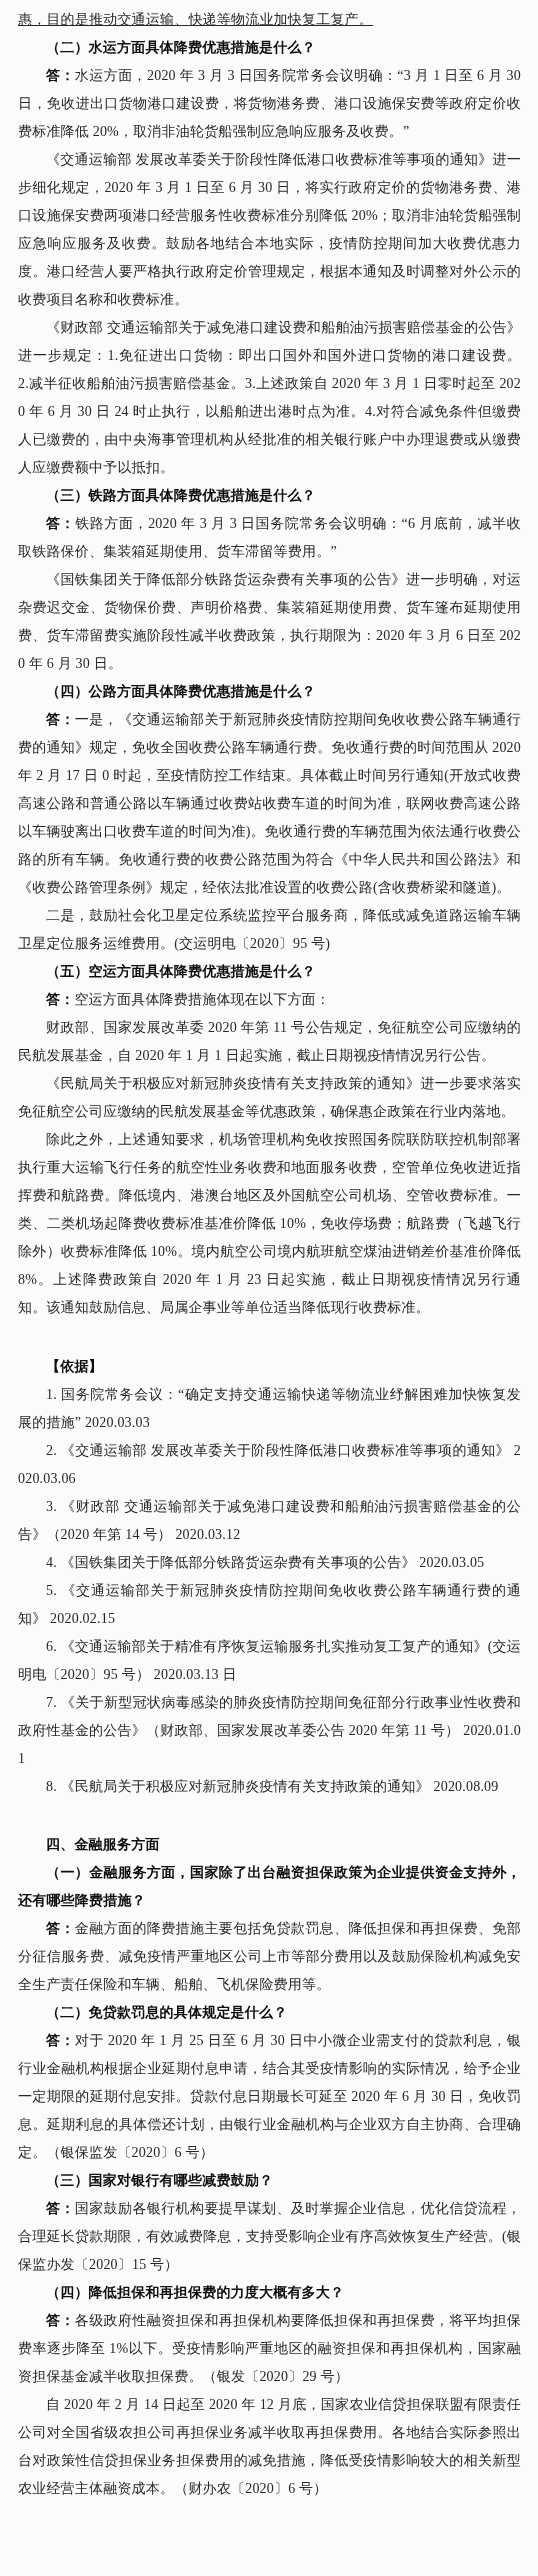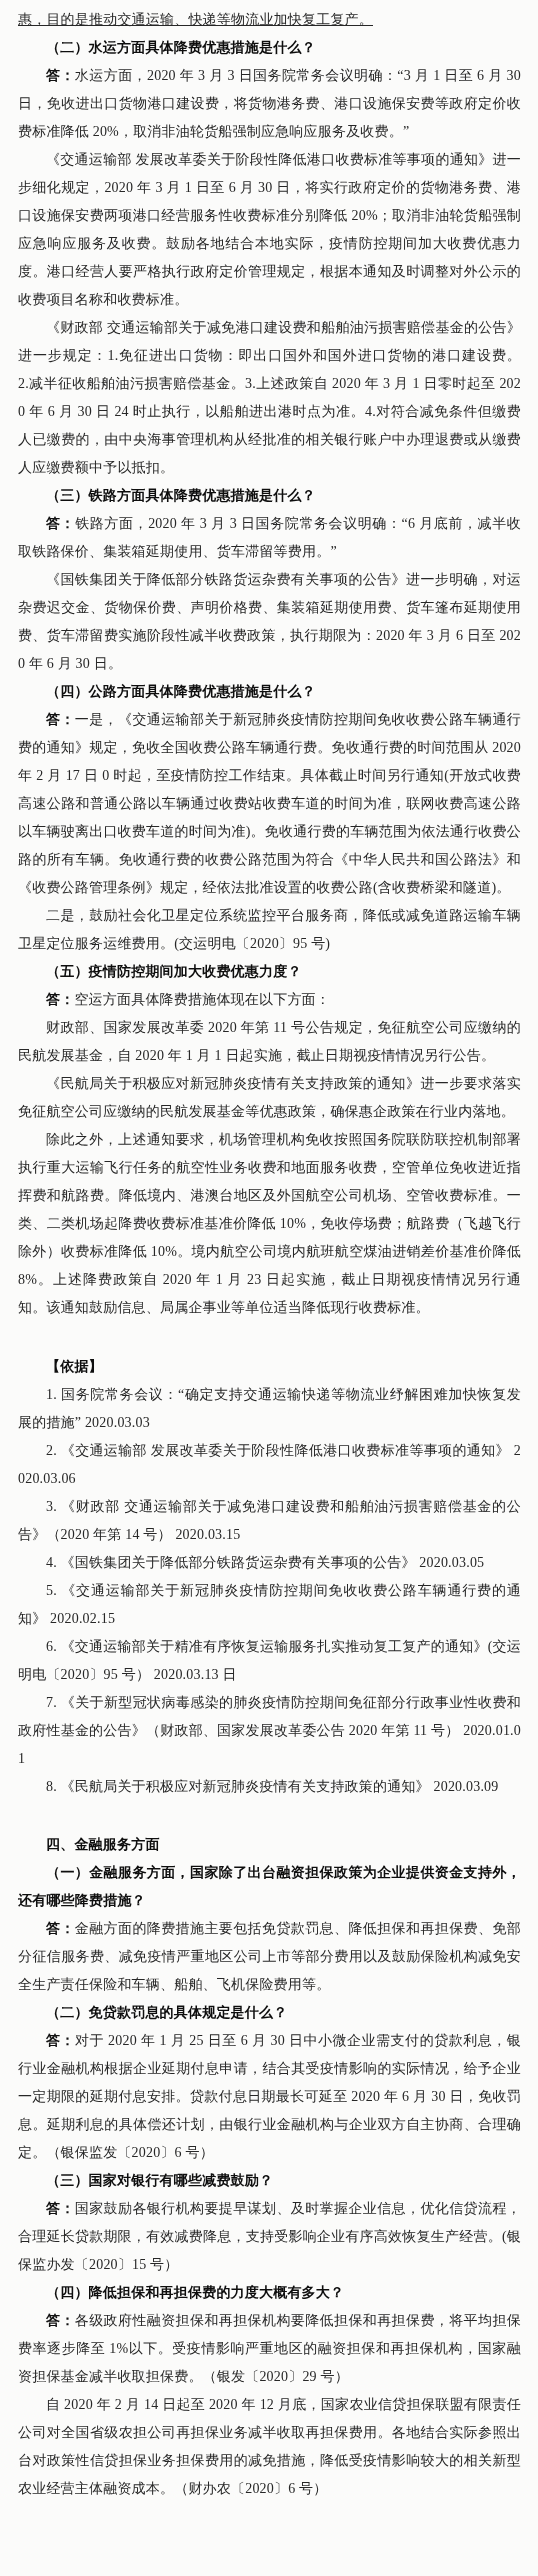--- a/index.html
+++ b/index.html
@@ -49,49 +49,49 @@
   <p><span class="ans">答：</span><span>铁路方面，2020 年 3 月 3 日国务院常务会议明确：“6 月底前，减半收取铁路保价、集装箱延期使用、货车滞留等费用。”</span></p>
 
   <p><span>《国铁集团关于降低部分铁路货运杂费有关事项的公告》进一步明确，对运杂费迟交金、货物保价费、声明价格费、集装箱延期使用费、货车篷布延期使用费、货车滞留费实施阶段性减半收费政策，执行期限为：2020 年 3 月 6 日至 2020 年 6 月 30 日。</span></p>
 
   <p class="heading"><span>（四）公路方面具体降费优惠措施是什么？</span></p>
 
   <p><span class="ans">答：</span><span>一是，《交通运输部关于新冠肺炎疫情防控期间免收收费公路车辆通行费的通知》规定，免收全国收费公路车辆通行费。免收通行费的时间范围从 2020 年 2 月 17 日 0 时起，至疫情防控工作结束。具体截止时间另行通知(开放式收费高速公路和普通公路以车辆通过收费站收费车道的时间为准，联网收费高速公路以车辆驶离出口收费车道的时间为准)。免收通行费的车辆范围为依法通行收费公路的所有车辆。免收通行费的收费公路范围为符合《中华人民共和国公路法》和《收费公路管理条例》规定，经依法批准设置的收费公路(含收费桥梁和隧道)。</span></p>
 
   <p><span>二是，鼓励社会化卫星定位系统监控平台服务商，降低或减免道路运输车辆卫星定位服务运维费用。(交运明电〔2020〕95 号)</span></p>
 
-  <p class="heading"><span>（五）疫情防控期间加大收费优惠力度？</span></p>
+  <p class="heading"><span>（五）空运方面具体降费优惠措施是什么？</span></p>
 
   <p><span class="ans">答：</span><span>空运方面具体降费措施体现在以下方面：</span></p>
 
   <p><span>财政部、国家发展改革委 2020 年第 11 号公告规定，免征航空公司应缴纳的民航发展基金，自 2020 年 1 月 1 日起实施，截止日期视疫情情况另行公告。</span></p>
 
   <p><span>《民航局关于积极应对新冠肺炎疫情有关支持政策的通知》进一步要求落实免征航空公司应缴纳的民航发展基金等优惠政策，确保惠企政策在行业内落地。</span></p>
 
   <p><span>除此之外，上述通知要求，机场管理机构免收按照国务院联防联控机制部署执行重大运输飞行任务的航空性业务收费和地面服务收费，空管单位免收进近指挥费和航路费。降低境内、港澳台地区及外国航空公司机场、空管收费标准。一类、二类机场起降费收费标准基准价降低 10%，免收停场费；航路费（飞越飞行除外）收费标准降低 10%。境内航空公司境内航班航空煤油进销差价基准价降低 8%。上述降费政策自 2020 年 1 月 23 日起实施，截止日期视疫情情况另行通知。该通知鼓励信息、局属企事业等单位适当降低现行收费标准。</span></p>
 
   <div class="spacer"></div>
 
   <p class="heading"><span>【依据】</span></p>
 
   <p><span>1. 国务院常务会议：“确定支持交通运输快递等物流业纾解困难加快恢复发展的措施”  2020.03.03</span></p>
 
   <p><span>2. 《交通运输部 发展改革委关于阶段性降低港口收费标准等事项的通知》  2020.03.06</span></p>
 
-  <p><span>3. 《财政部 交通运输部关于减免港口建设费和船舶油污损害赔偿基金的公告》（2020 年第 14 号）  2020.03.15</span></p>
+  <p><span>3. 《财政部 交通运输部关于减免港口建设费和船舶油污损害赔偿基金的公告》（2020 年第 14 号）  2020.03.12</span></p>
 
   <p><span>4. 《国铁集团关于降低部分铁路货运杂费有关事项的公告》  2020.03.05</span></p>
 
   <p><span>5. 《交通运输部关于新冠肺炎疫情防控期间免收收费公路车辆通行费的通知》  2020.02.15</span></p>
 
   <p><span>6. 《交通运输部关于精准有序恢复运输服务扎实推动复工复产的通知》(交运明电〔2020〕95 号）  2020.03.13 日</span></p>
 
   <p><span>7. 《关于新型冠状病毒感染的肺炎疫情防控期间免征部分行政事业性收费和政府性基金的公告》（财政部、国家发展改革委公告 2020 年第 11 号）  2020.01.01</span></p>
 
-  <p><span>8. 《民航局关于积极应对新冠肺炎疫情有关支持政策的通知》  2020.03.09</span></p>
+  <p><span>8. 《民航局关于积极应对新冠肺炎疫情有关支持政策的通知》  2020.08.09</span></p>
 
   <div class="spacer"></div>
 
   <p class="heading"><span>四、金融服务方面</span></p>
 
   <p class="heading"><span>（一）金融服务方面，国家除了出台融资担保政策为企业提供资金支持外，还有哪些降费措施？</span></p>
 
   <p><span class="ans">答：</span><span>金融方面的降费措施主要包括免贷款罚息、降低担保和再担保费、免部分征信服务费、减免疫情严重地区公司上市等部分费用以及鼓励保险机构减免安全生产责任保险和车辆、船舶、飞机保险费用等。</span></p>
 
   <p class="heading"><span>（二）免贷款罚息的具体规定是什么？</span></p>

